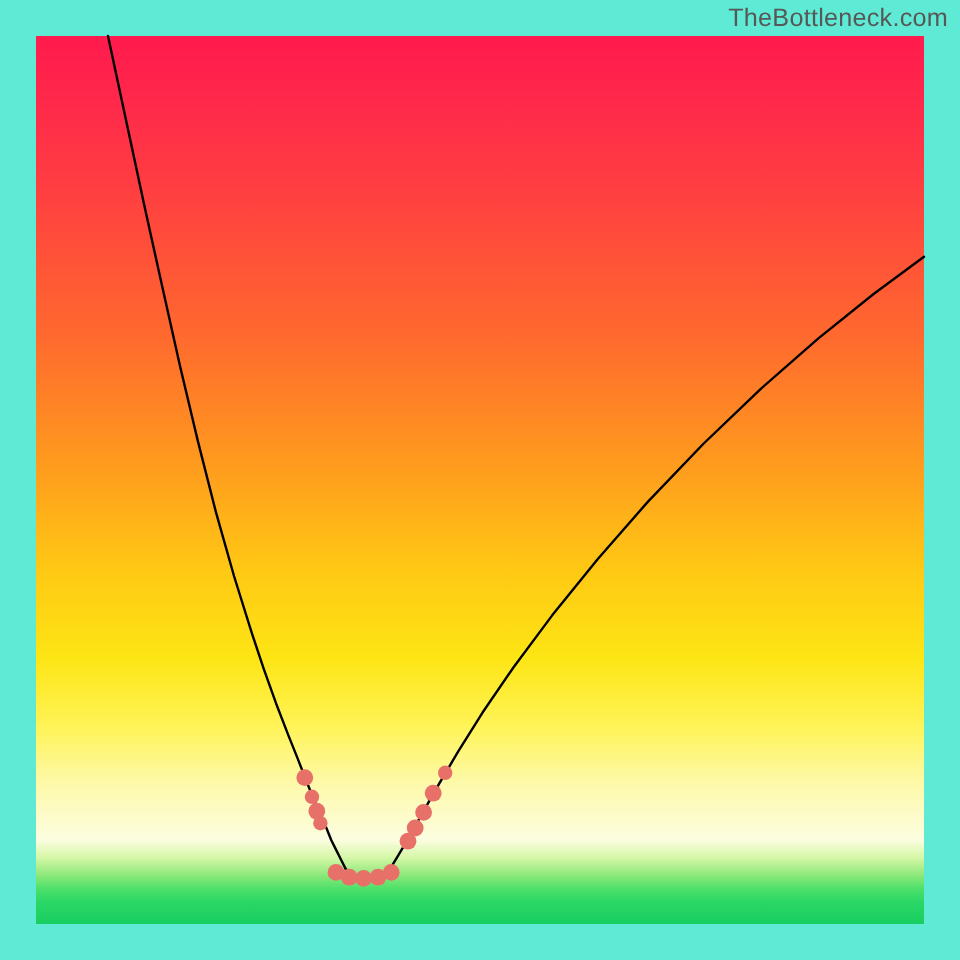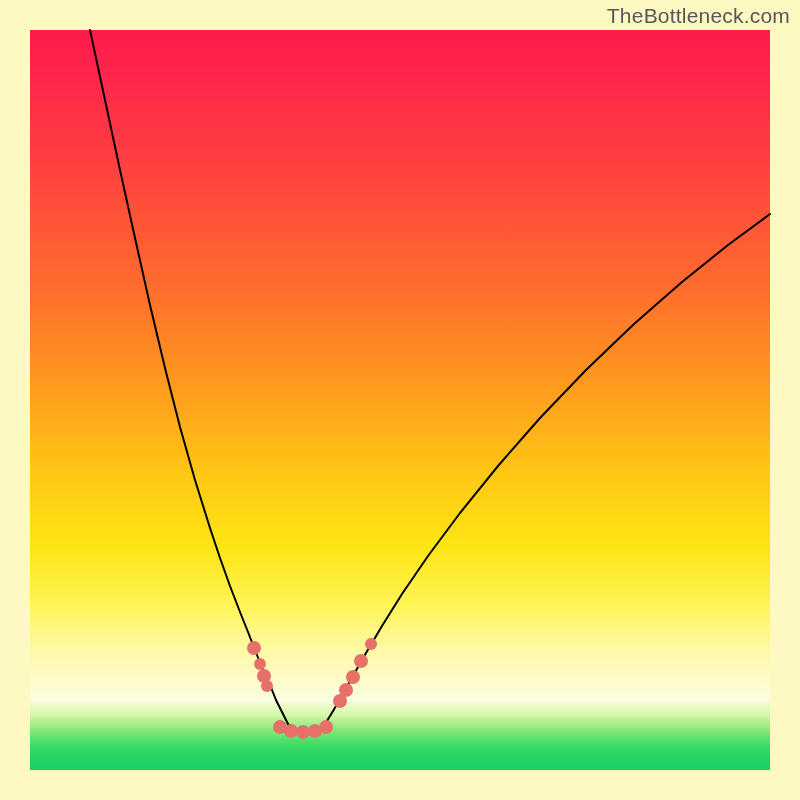--- a/index.html
+++ b/index.html
@@ -10,21 +10,21 @@
     overflow: hidden;
     background: #000;
     font-family: Arial, Helvetica, sans-serif;
   }
   .frame {
     position: absolute;
     left: 0;
     top: 0;
     width: 800px;
     height: 800px;
-    background: #fef9c3;
+    background: #5eead4;
   }
   .plot {
     position: absolute;
     left: 30px;
     top: 30px;
     width: 740px;
     height: 740px;
     
     background: linear-gradient(
       to bottom,

